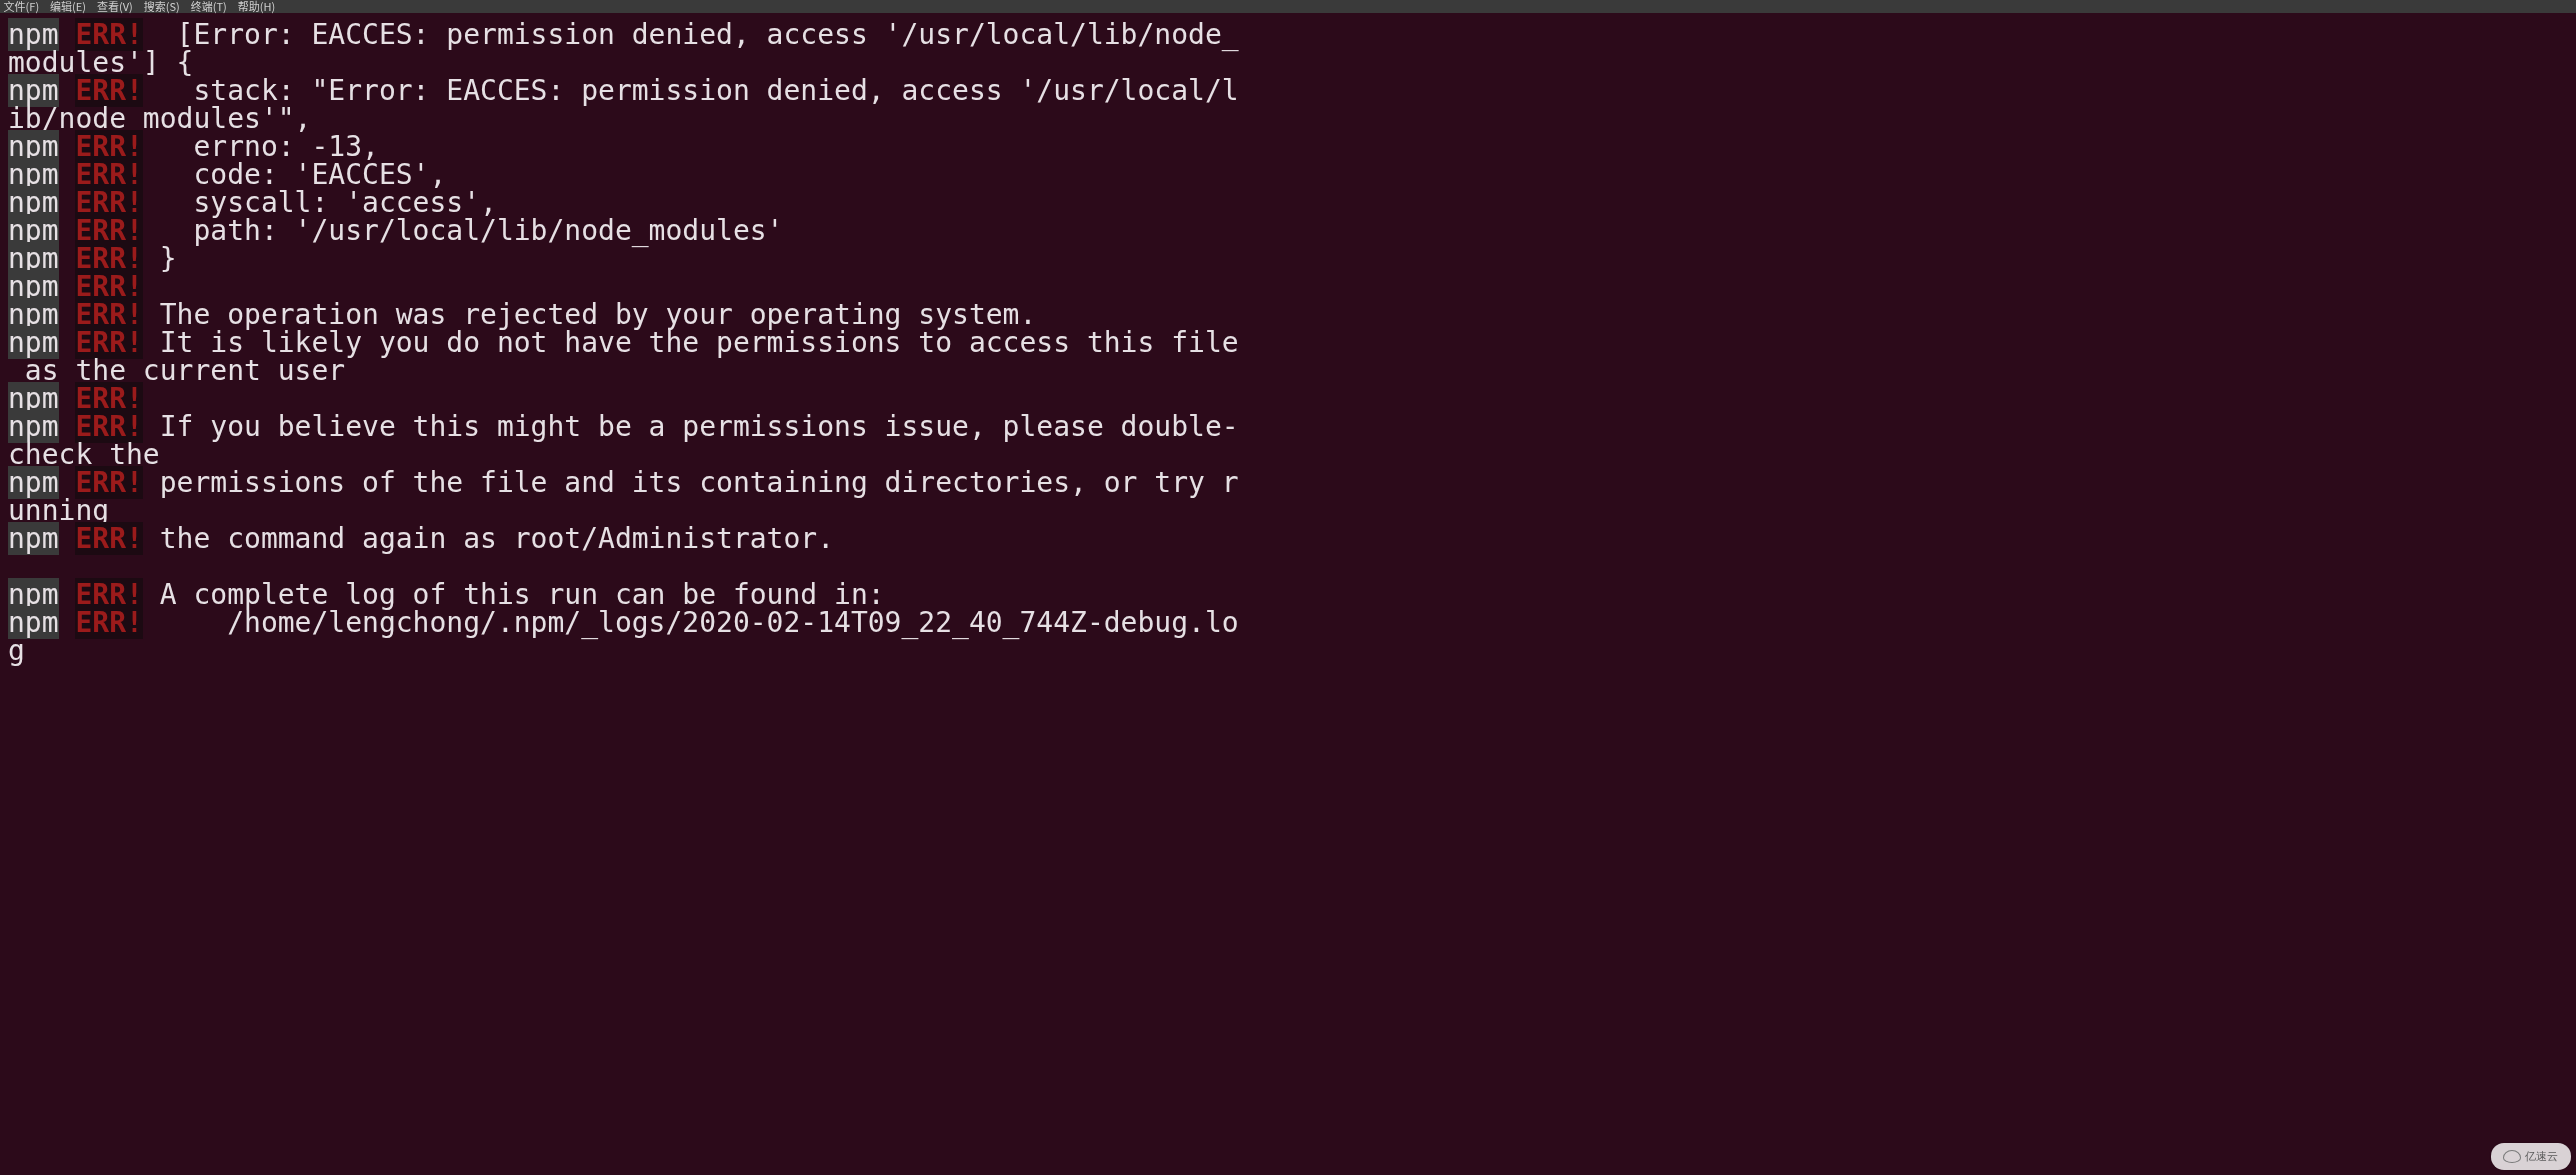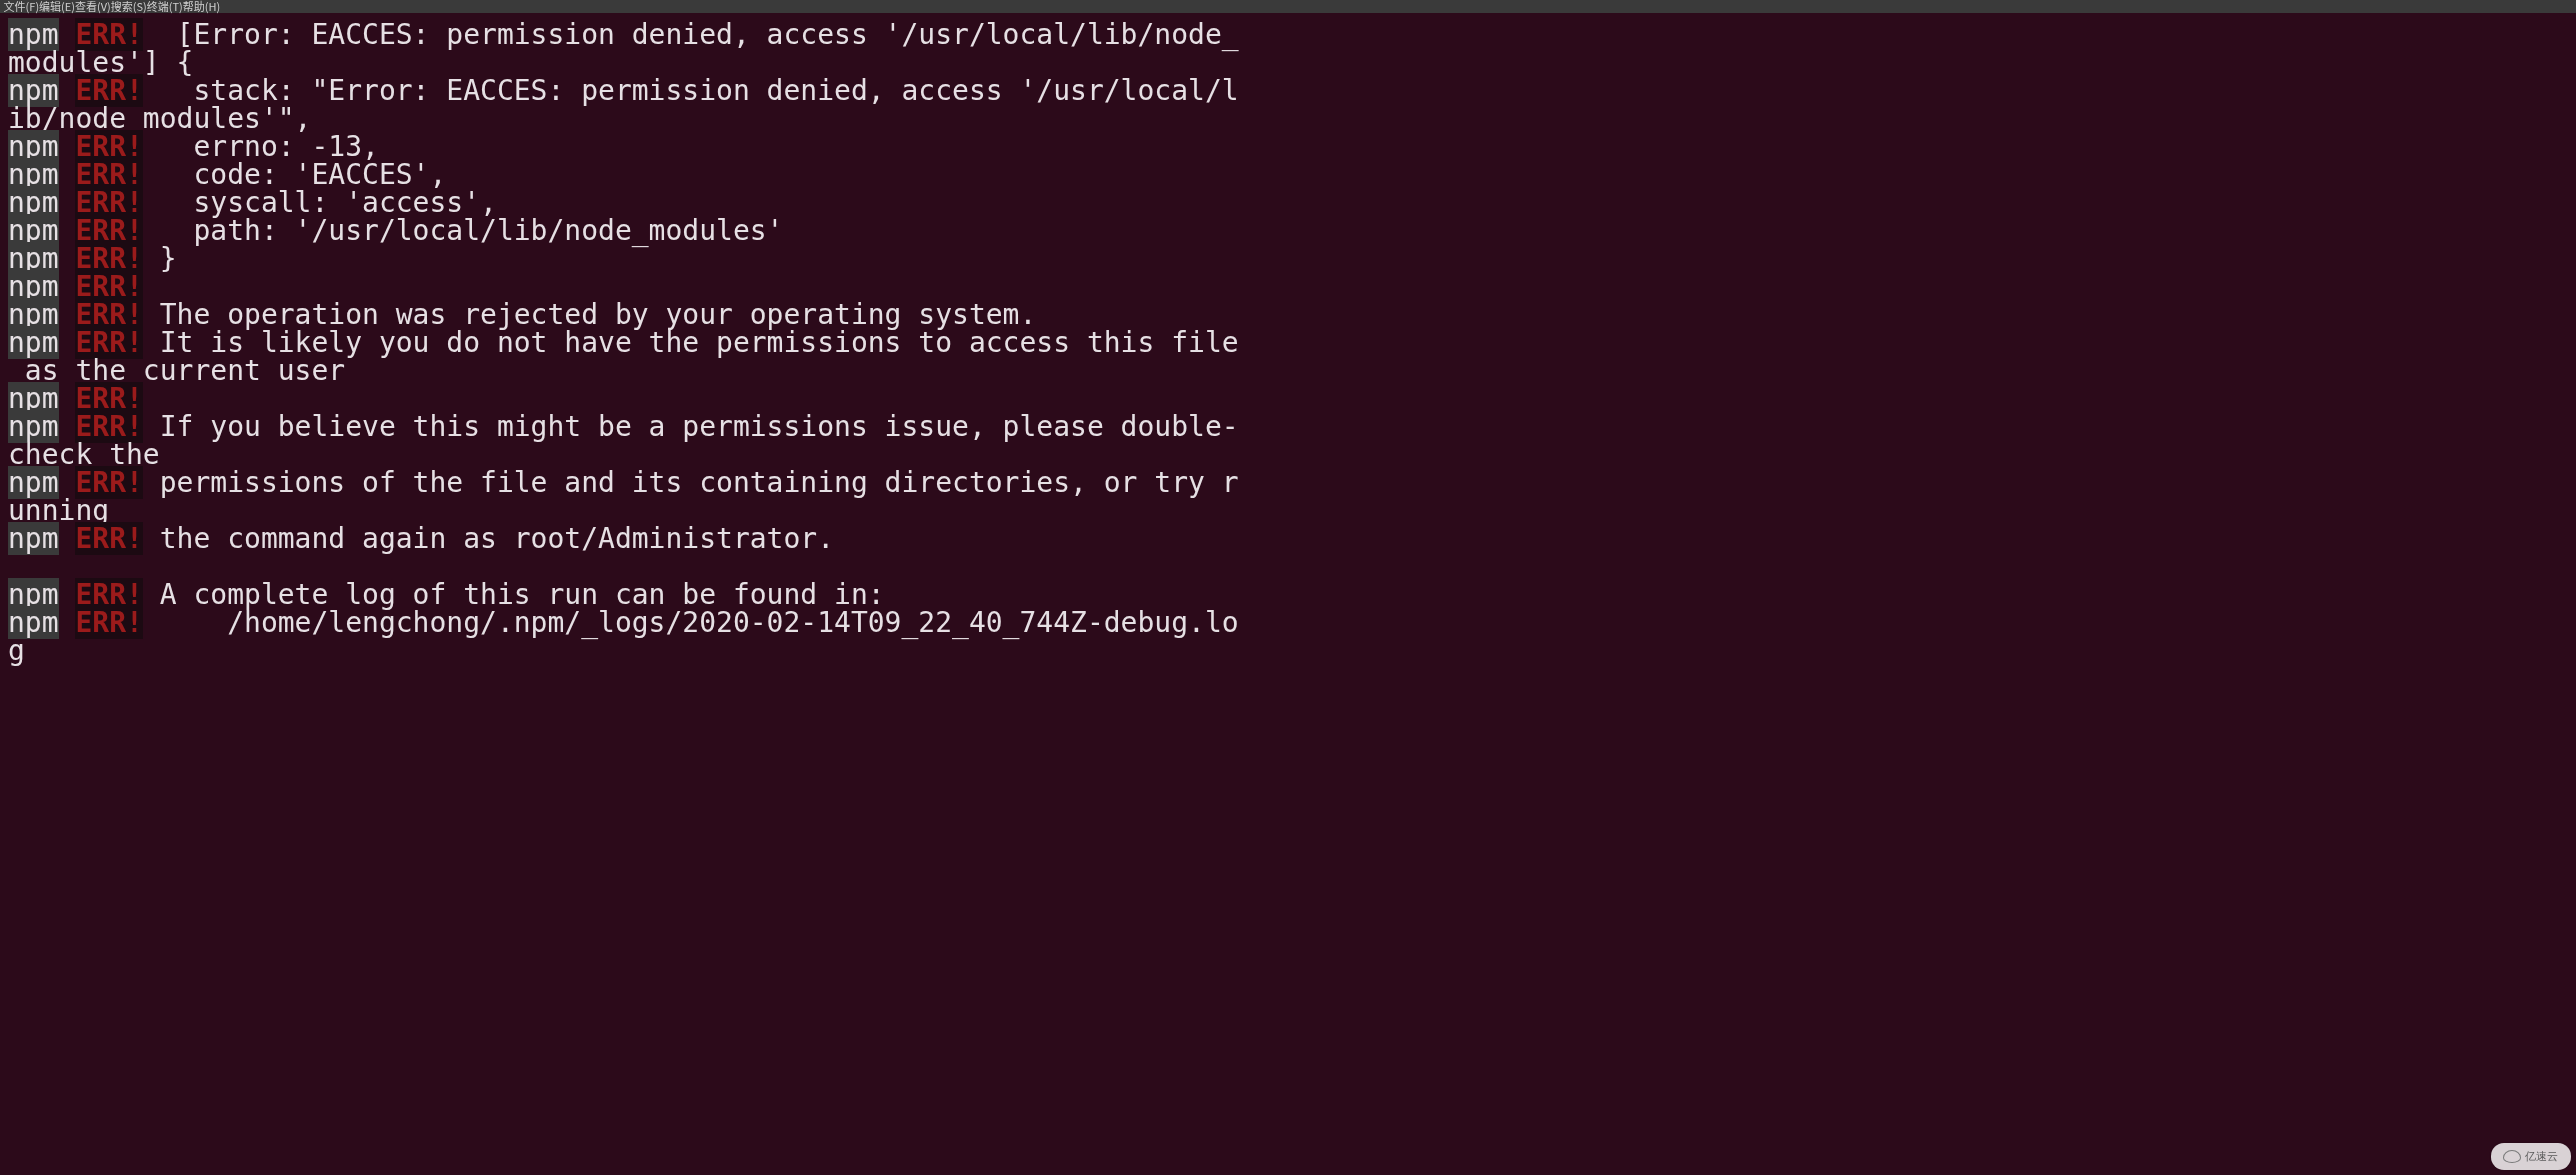--- a/index.html
+++ b/index.html
@@ -13,20 +13,21 @@
   }
   .menubar{
     height:12.7px;
     line-height:12.7px;
     background:#3a3a3a;
     color:#cfcfcf;
     font-size:11px;
     padding:0 3.6px;
     letter-spacing:0;
     display:flex;
+    gap:11px;
     align-items:center;
     font-family:"Noto Sans CJK SC","Microsoft YaHei",sans-serif;
   }
   .menubar span{white-space:nowrap;}
   .term{
     padding:8px;
     margin:0;
     font-size:28px;
     line-height:28px;
     letter-spacing:0;

